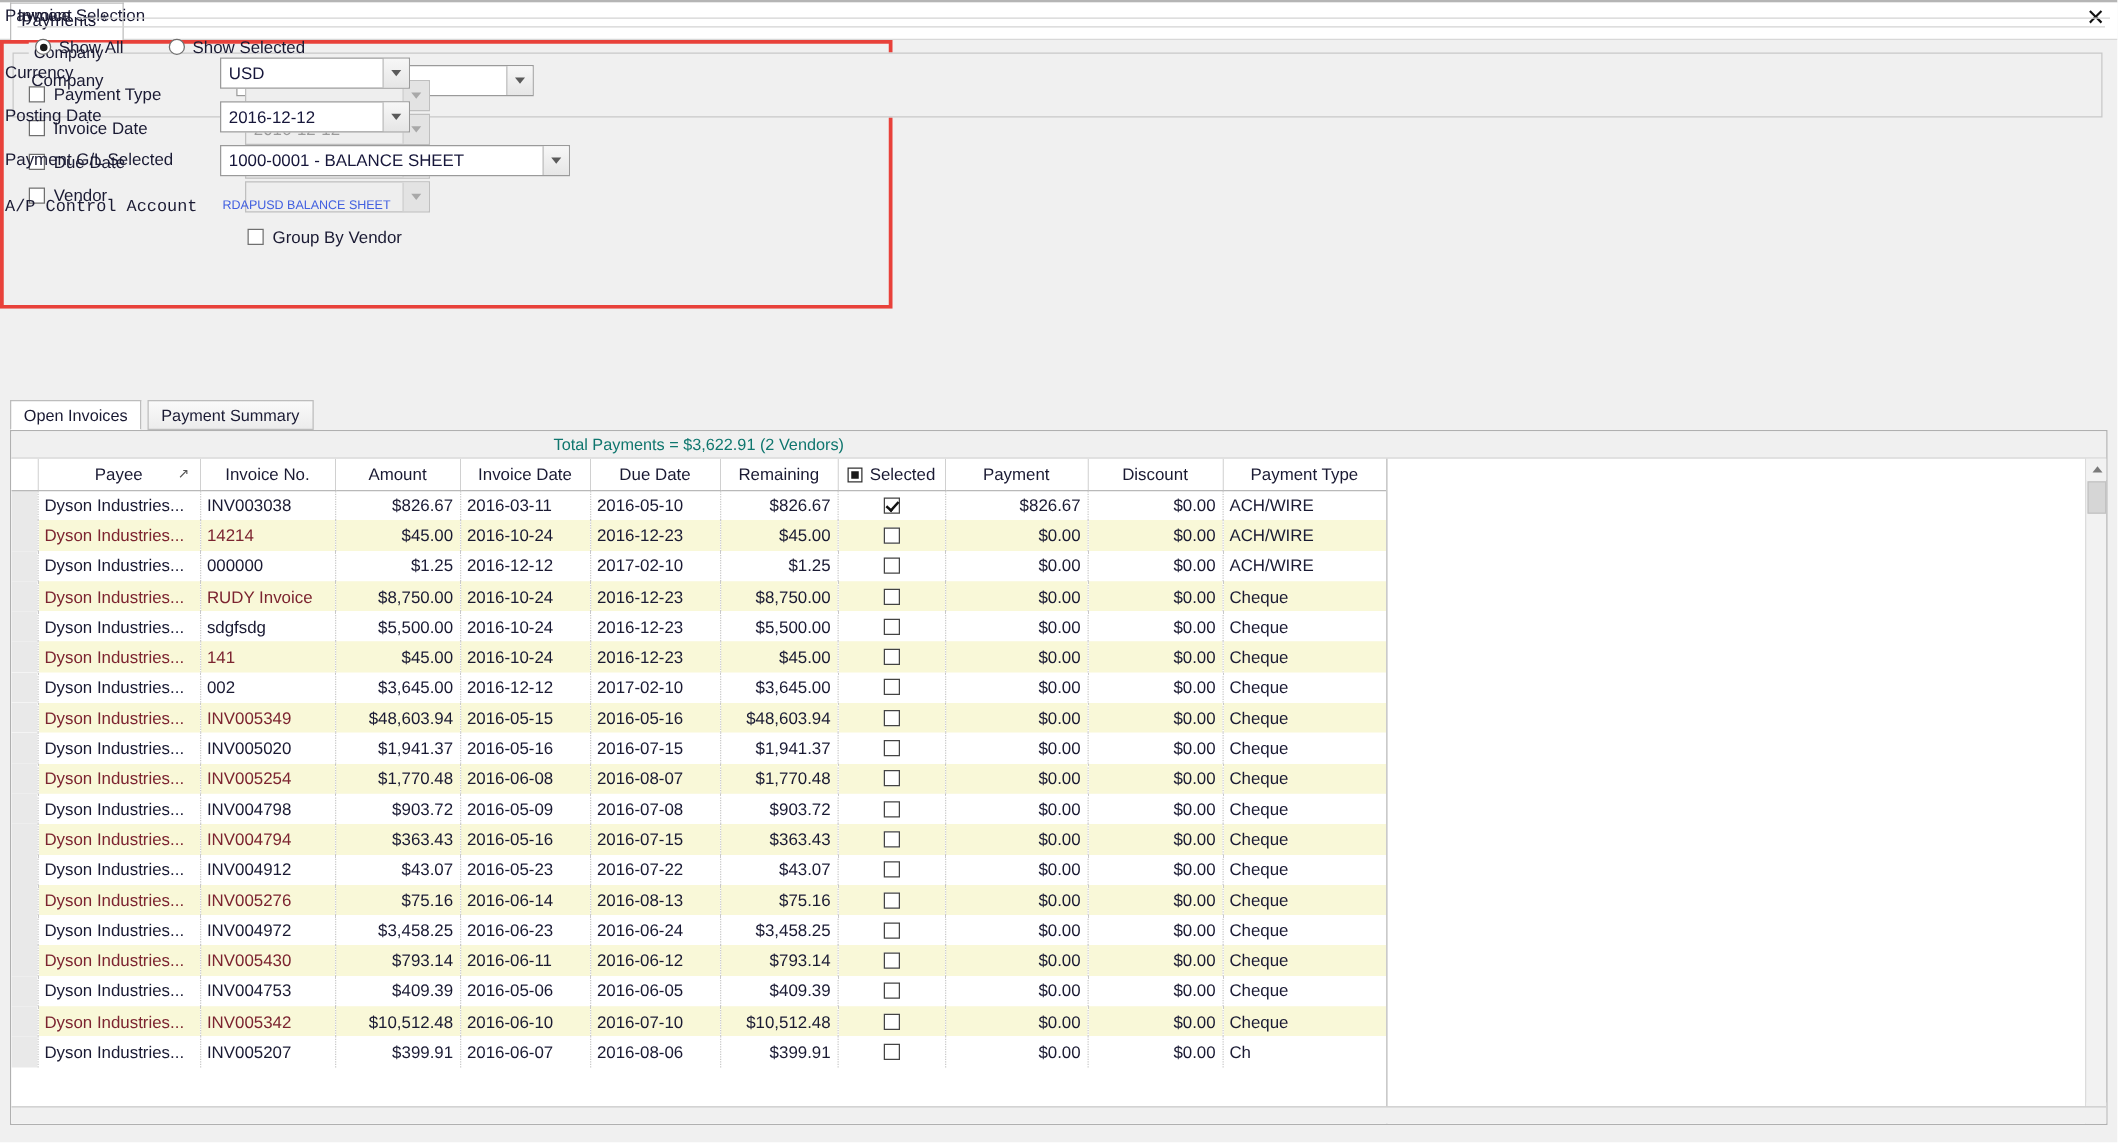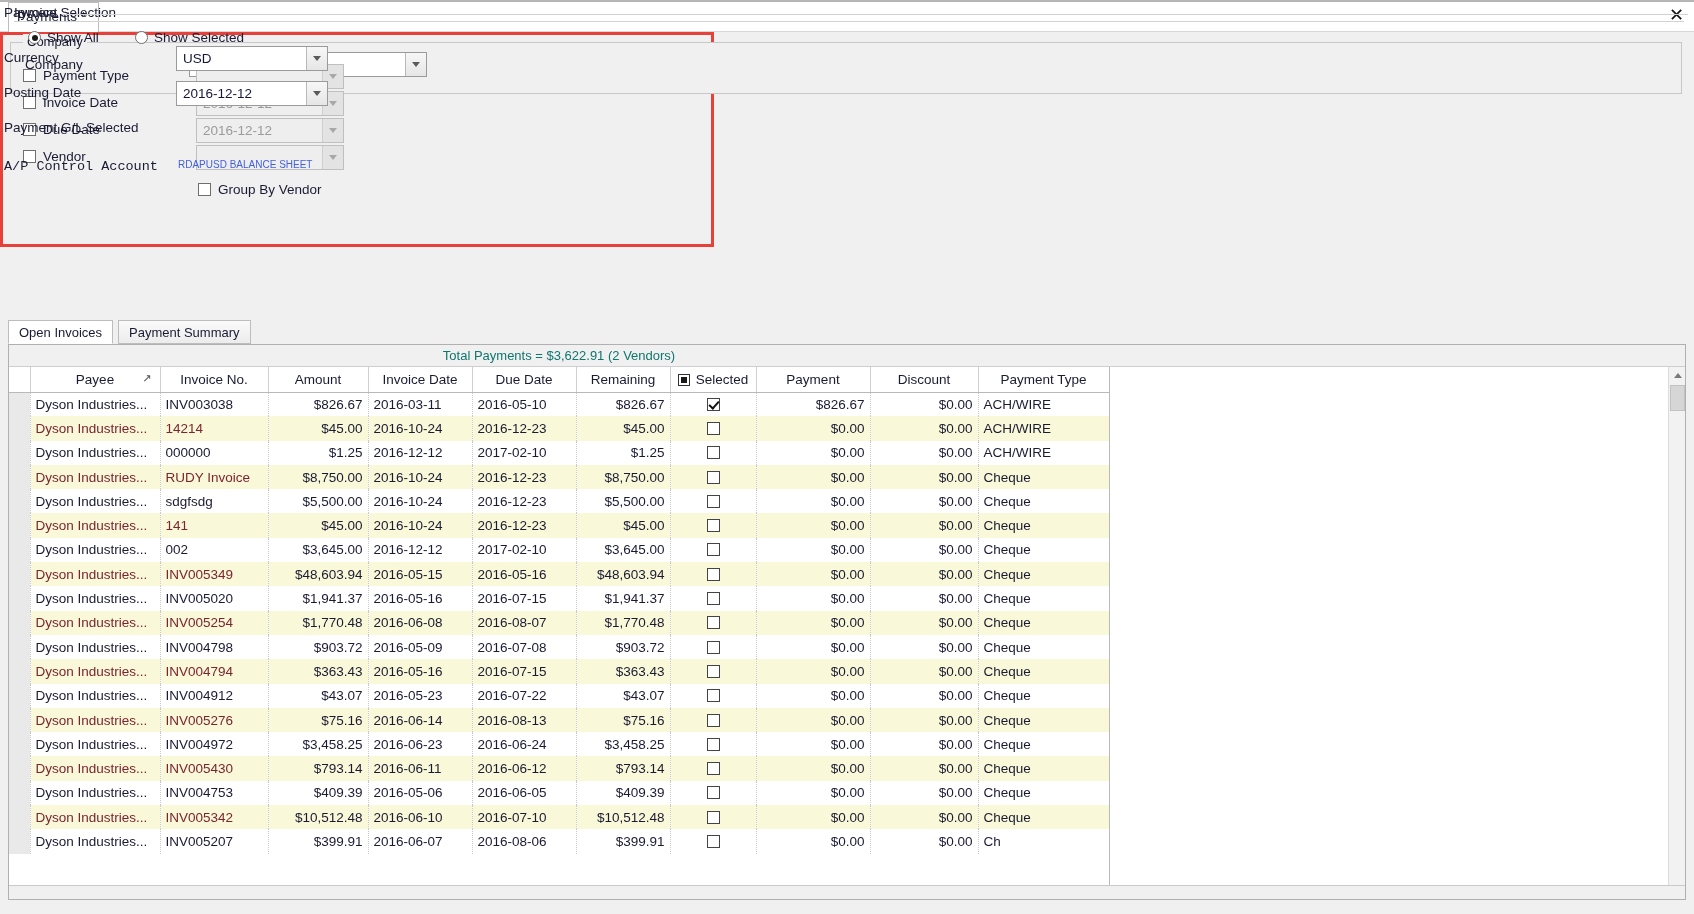--- a/index.html
+++ b/index.html
@@ -420,20 +420,26 @@
 
     <div class="lbl" style="left:4px; top:83px;">Posting Date</div>
     <div class="combo" style="left:176px; top:79px; width:152px;">
       <span class="ctext">2016-12-12</span>
       <span class="cbtn">
           <i class="chev"></i>
         </span>
     </div>
 
     <div class="lbl" style="left:4px; top:118px;">Payment G/L Selected</div>
+    <div class="combo" style="left:176px; top:114px; width:280px;">
+      <span class="ctext">1000-0001 - BALANCE SHEET</span>
+      <span class="cbtn">
+          <i class="chev"></i>
+        </span>
+    </div>
 
     <div class="lbl" style="left:4px; top:157px;font-family:Liberation Mono, monospace;">A/P Control Account</div>
     <div class="link" style="left:178px; top:157px;">RDAPUSD BALANCE SHEET</div>
   </div>
 
   <div class="lower-tabs">
     <div class="ltab active" style="left:0;">
       <span>Open Invoices</span>
     </div>
     <div class="ltab" style="left:110px;">

